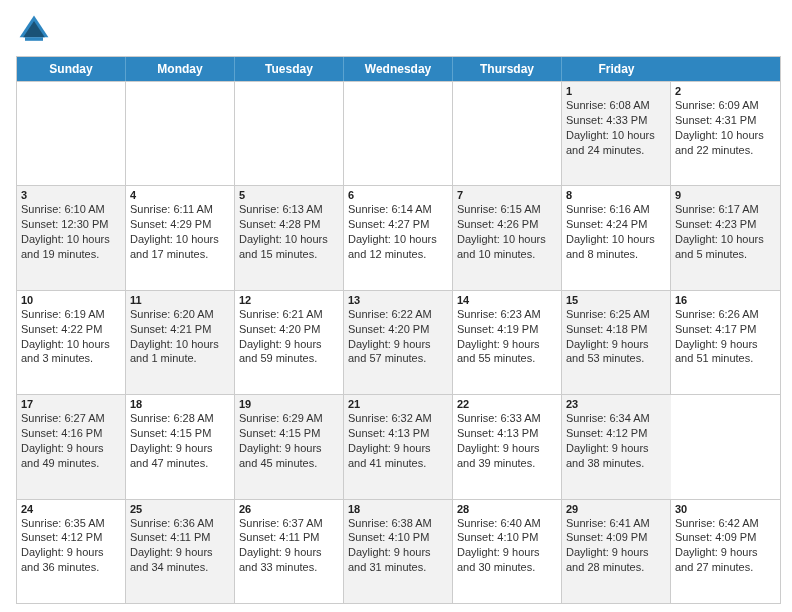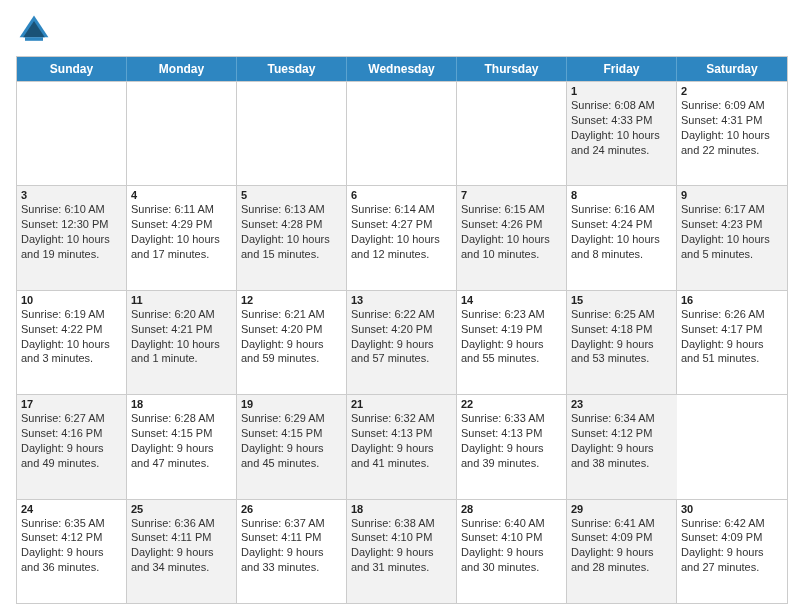--- a/index.html
+++ b/index.html
@@ -6,21 +6,21 @@
     body {
       font-family: Arial, sans-serif;
       background: #fff;
       width: 792px;
       height: 612px;
       overflow: hidden;
     }
     .page {
       width: 792px;
       height: 612px;
-      padding: 12px 4px 8px 16px;
+      padding: 12px 11px 8px 16px;
       display: flex;
       flex-direction: column;
     }
     .header {
       display: flex;
       justify-content: space-between;
       align-items: flex-start;
       margin-bottom: 8px;
     }
     .logo {
@@ -137,21 +137,20 @@
   </div>
 
   <div class="calendar">
     <div class="cal-header">
     <div class="cal-header-cell">Sunday</div>
         <div class="cal-header-cell">Monday</div>
         <div class="cal-header-cell">Tuesday</div>
         <div class="cal-header-cell">Wednesday</div>
         <div class="cal-header-cell">Thursday</div>
         <div class="cal-header-cell">Friday</div>
-        <div class="cal-header-cell">Saturday</div>
       </div>
     <div class="cal-body">
     <div class="cal-row">
           <div class="cal-cell empty"></div>
           <div class="cal-cell empty"></div>
           <div class="cal-cell empty"></div>
           <div class="cal-cell empty"></div>
           <div class="cal-cell empty"></div>
           <div class="cal-cell shaded">
             <span class="day-num">1</span>

